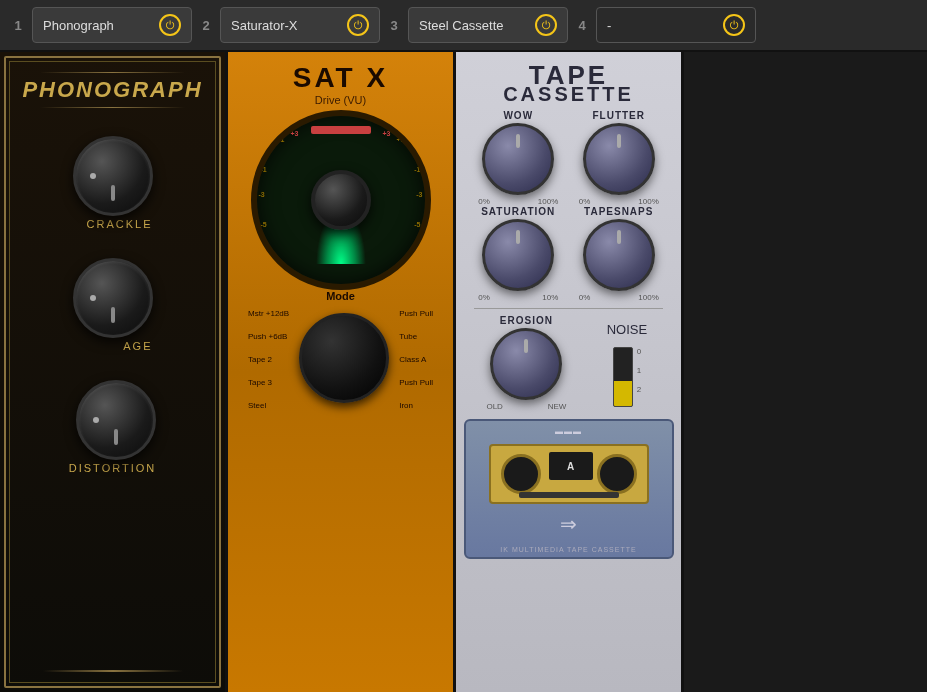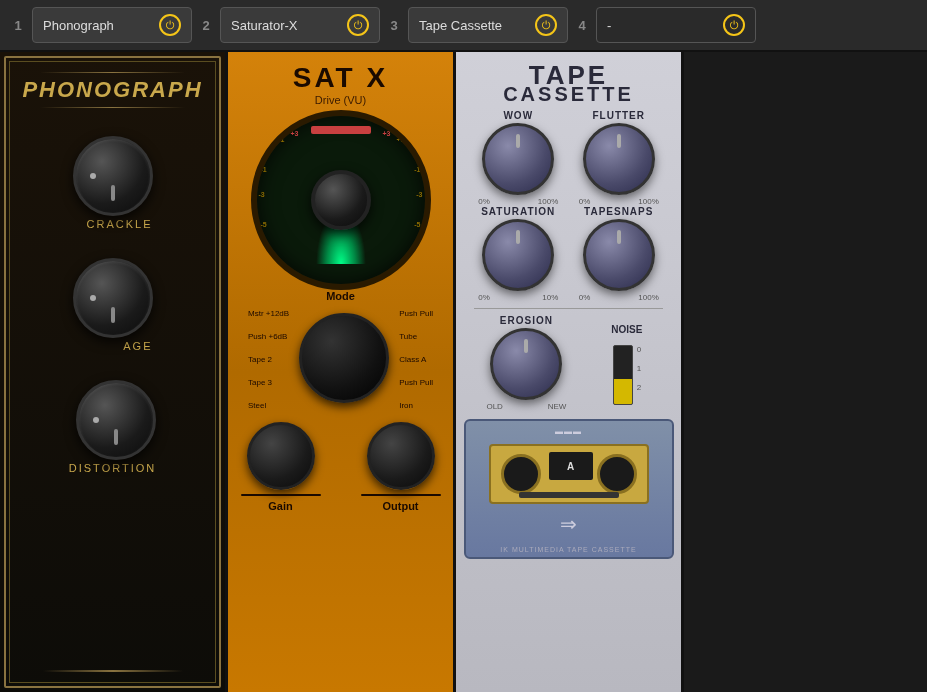--- a/index.html
+++ b/index.html
@@ -341,22 +341,22 @@
       margin: 2px 0;
     }
     .noise-section {
       display: flex;
       align-items: flex-start;
       gap: 6px;
       margin-top: 2px;
     }
     .noise-label-top {
       color: #2a2a3a;
-      font-size: 10px;
-      font-weight: bold;
+      font-size: 13px;
+      font-weight: normal;
     }
     .noise-bar-container {
       width: 20px;
       height: 60px;
       background: #222;
       border: 1px solid #444;
       border-radius: 2px;
       overflow: hidden;
       display: flex;
       flex-direction: column-reverse;
@@ -525,21 +525,21 @@
     <span class="tab-name">Phonograph</span>
     <div class="power-btn"></div>
   </div>
   <span class="slot-num">2</span>
   <div class="slot-tab">
     <span class="tab-name">Saturator-X</span>
     <div class="power-btn"></div>
   </div>
   <span class="slot-num">3</span>
   <div class="slot-tab">
-    <span class="tab-name">Tape Cassette</span>
+    <span class="tab-name">Steel Cassette</span>
     <div class="power-btn"></div>
   </div>
   <span class="slot-num">4</span>
   <div class="slot-tab slot-4-tab">
     <span class="tab-name">-</span>
     <div class="power-btn"></div>
   </div>
 </div>
 
 <div class="main-content">
@@ -623,32 +623,20 @@
             <span>Push Pull</span>
             <span>Tube</span>
             <span>Class A</span>
             <span>Push Pull</span>
             <span>Iron</span>
           </div>
         </div>
       </div>
     </div>
 
-    <div class="satx-knobs-row">
-      <div class="satx-knob-container">
-        <div class="satx-knob"></div>
-        <div class="satx-line"></div>
-        <span class="satx-knob-label">Gain</span>
-      </div>
-      <div class="satx-knob-container">
-        <div class="satx-knob"></div>
-        <div class="satx-line"></div>
-        <span class="satx-knob-label">Output</span>
-      </div>
-    </div>
   </div>
 
   <div class="tape-panel">
     <div class="tape-title">TAPE</div>
     <div class="tape-title" style="margin-top:-8px; font-size:20px;">CASSETTE</div>
 
     <div class="tape-knobs-grid">
       <div class="tape-knob-group">
         <span class="tape-knob-label">WOW</span>
         <div class="tape-knob"></div>

